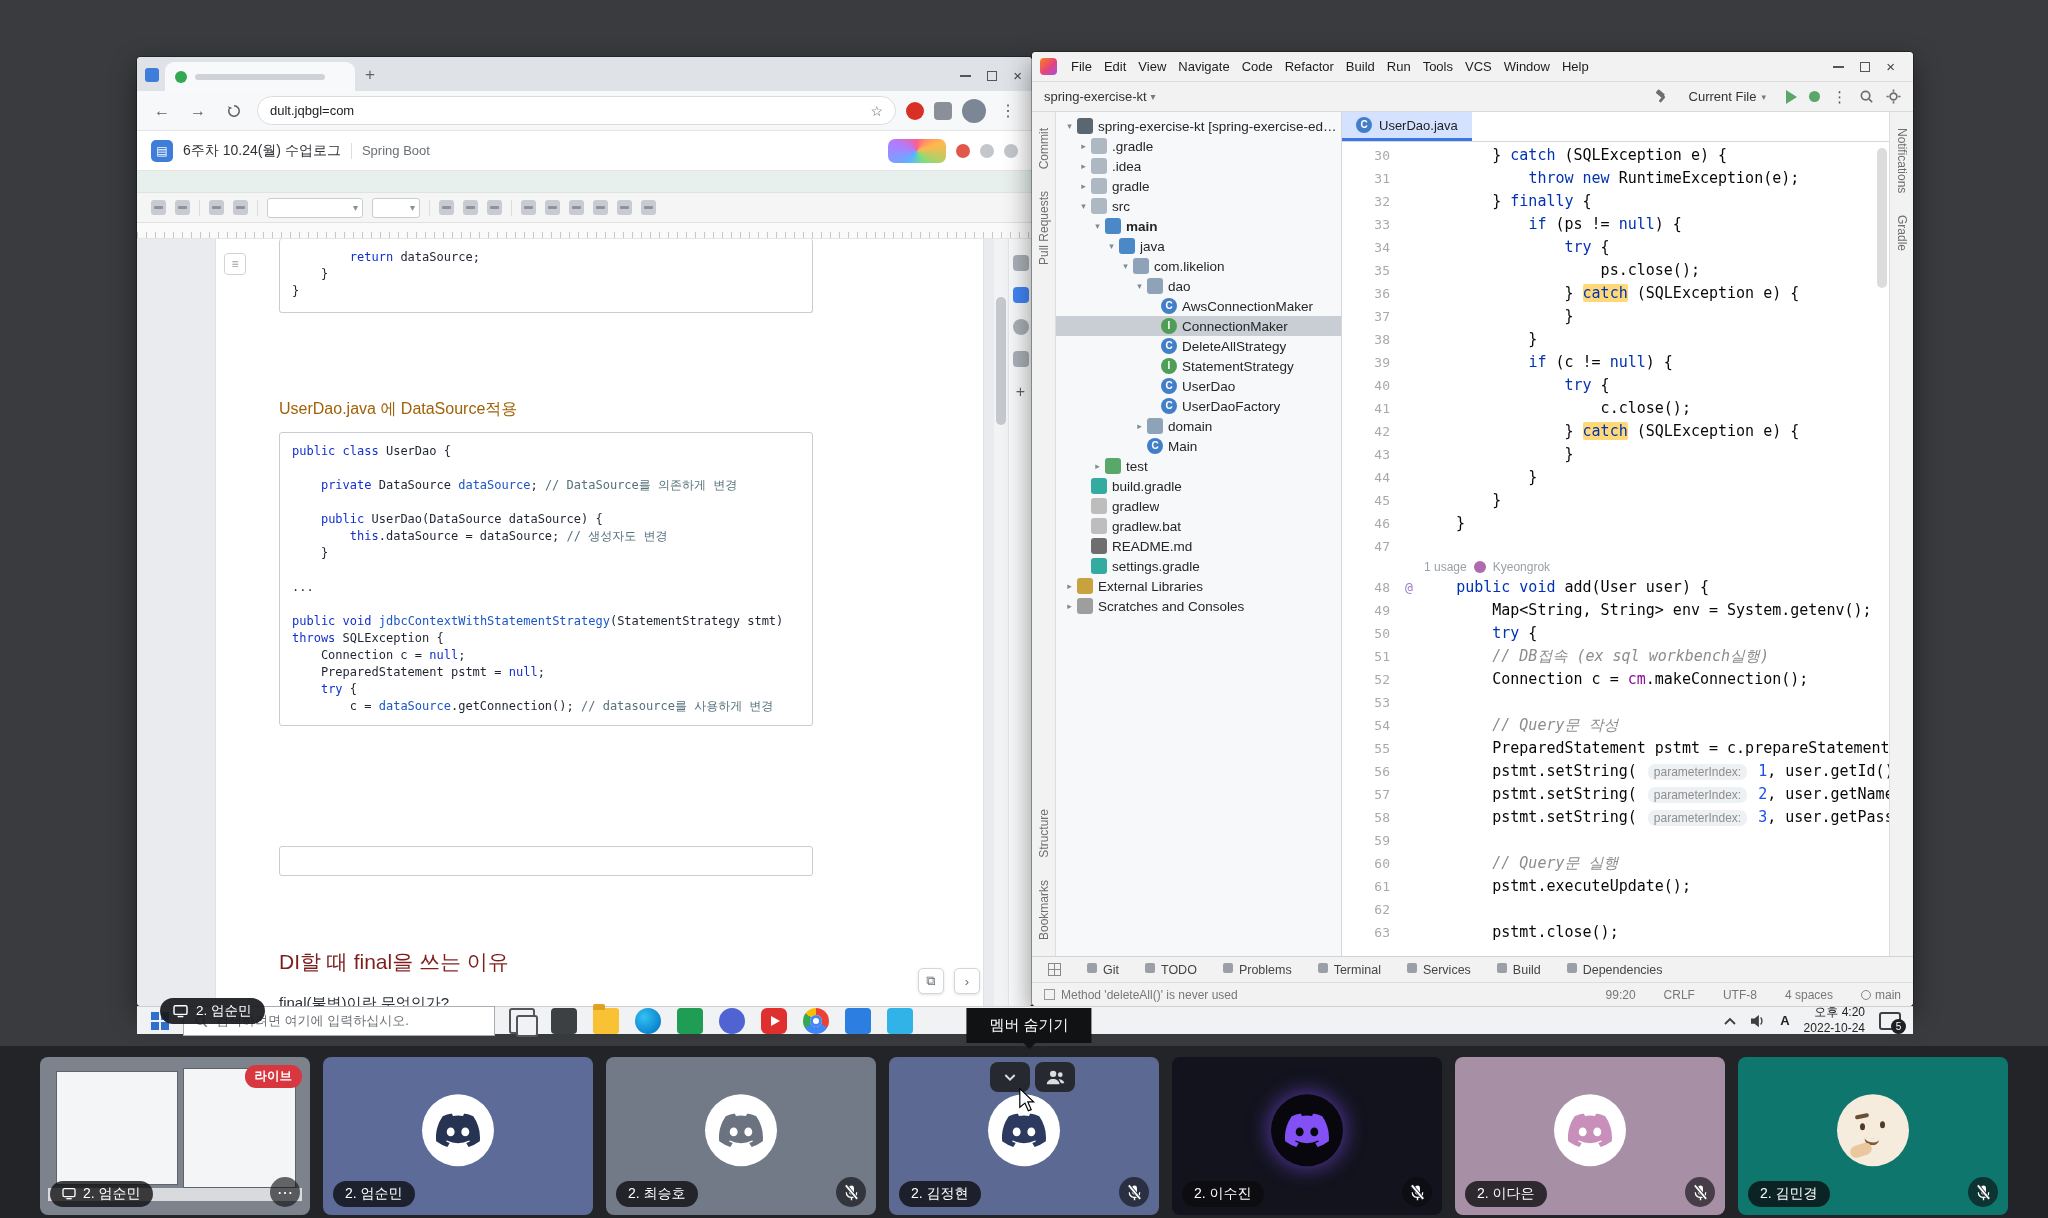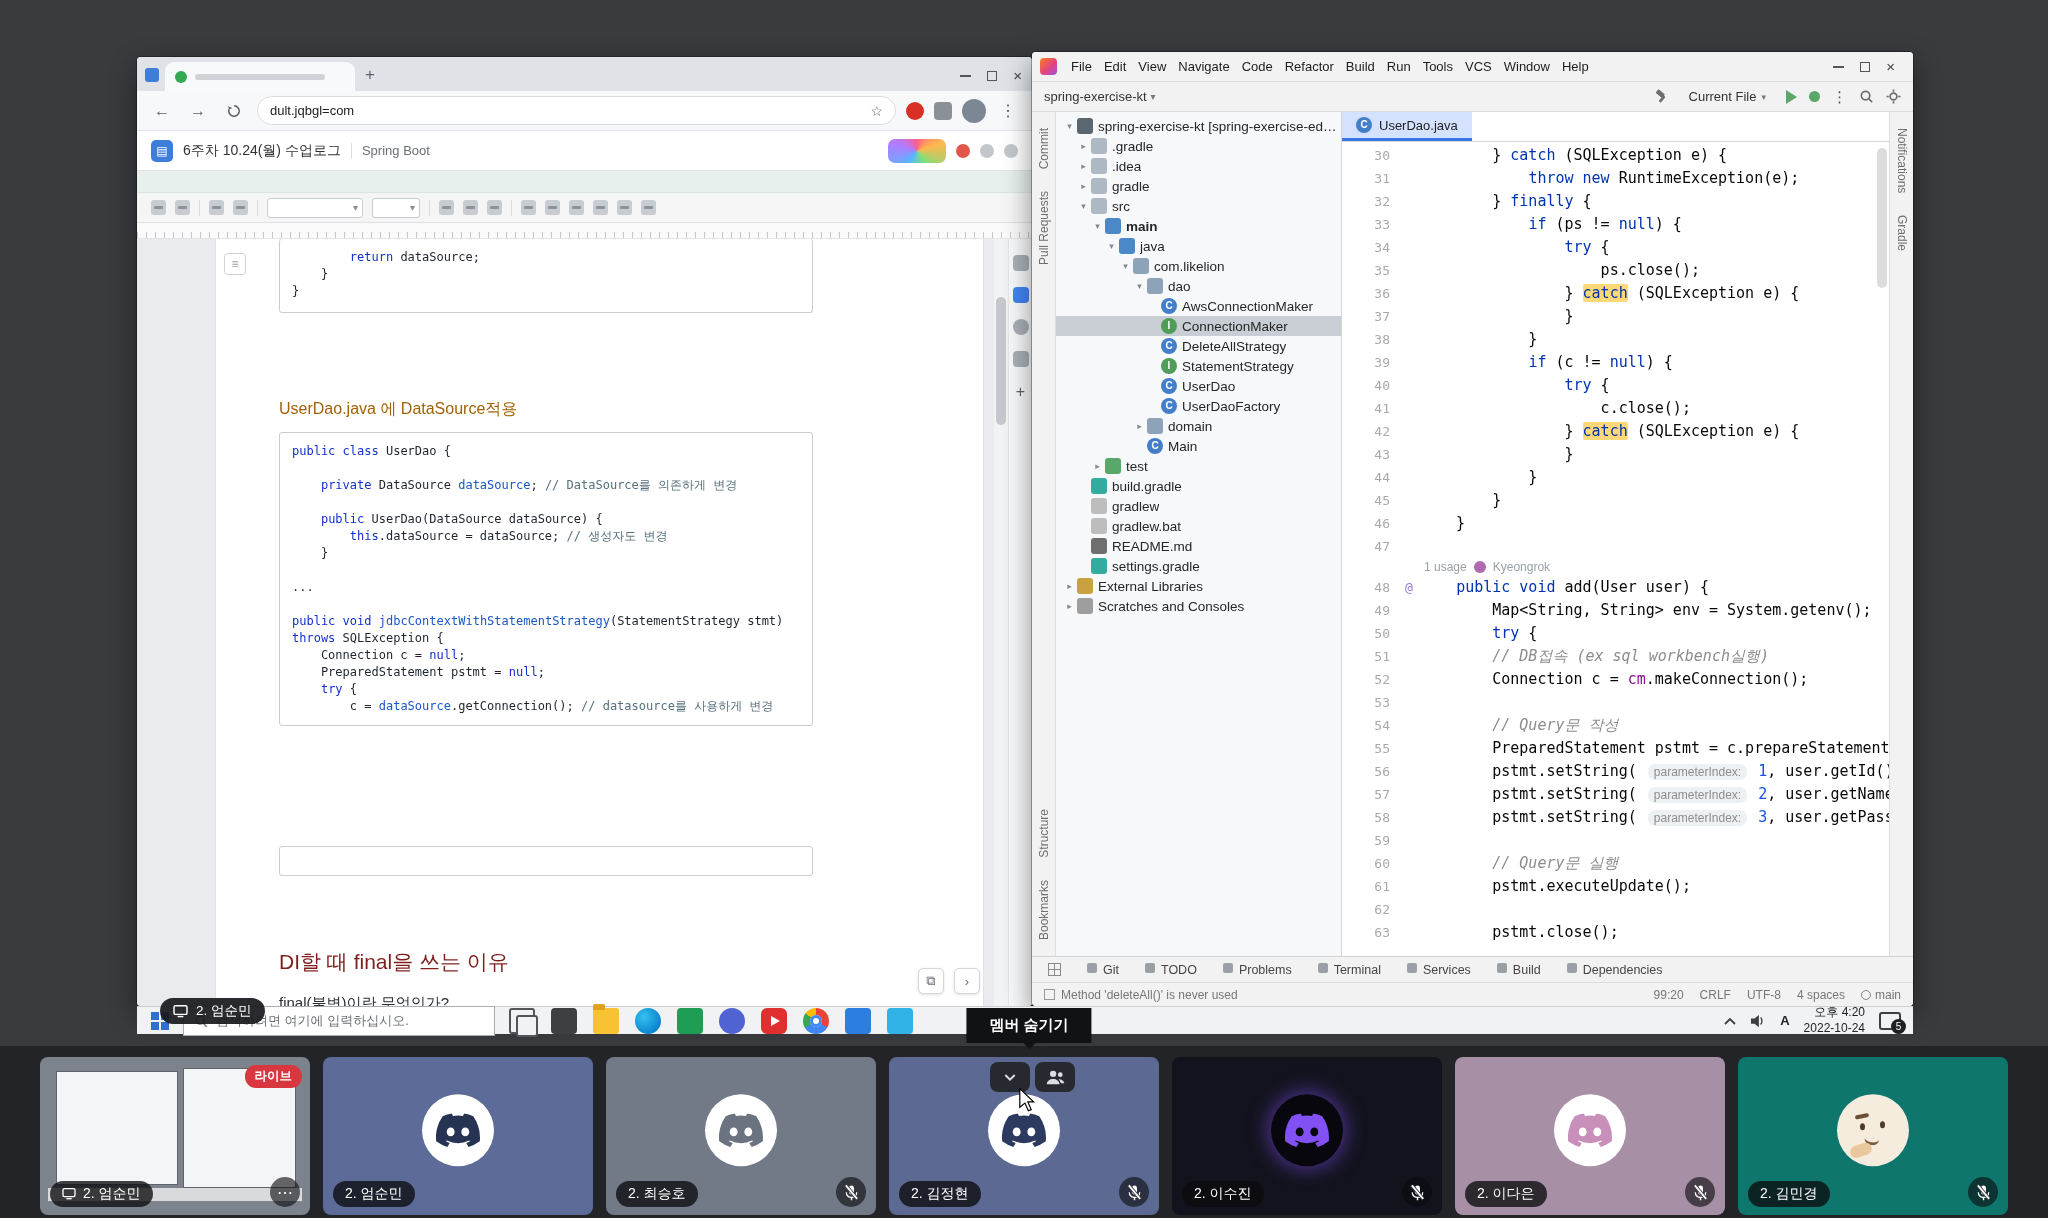--- a/index.html
+++ b/index.html
@@ -133,21 +133,21 @@
   .hint-avatar{width:12px;height:12px;border-radius:50%;background:#b06ab0;flex:none}
   .ed-scroll{position:absolute;right:2px;top:36px;width:10px;height:140px;border-radius:5px;background:#dcdcdc}
 
   .ide-toolwins{height:26px;background:#f2f2f2;border-top:1px solid #d4d4d4;display:flex;align-items:center;gap:26px;padding:0 16px;font-size:12.5px;color:#454545;flex:none}
   .corner-grid{width:13px;height:13px;border:1px solid #8a8a8a;background-image:linear-gradient(#8a8a8a,#8a8a8a),linear-gradient(#8a8a8a,#8a8a8a);background-size:13px 1px,1px 13px;background-position:center;background-repeat:no-repeat}
   .toolwin{display:flex;align-items:flex-start;gap:6px}
   .toolwin::before{content:"";width:10px;height:10px;border-radius:2px;background:#9aa0a6}
   .ide-status{height:24px;background:#f2f2f2;border-top:1px solid #dddddd;display:flex;align-items:center;gap:18px;padding:0 12px;font-size:12px;color:#777;flex:none}
   .status-msg{display:flex;align-items:center;gap:6px}
   .status-msg::before{content:"";width:9px;height:9px;border:1px solid #999}
-  .status-right{margin-left:auto;display:flex;align-items:flex-start;gap:16px}
+  .status-right{margin-left:auto;display:flex;align-items:flex-start;gap:28px}
   .branch::before{content:"";display:inline-block;width:8px;height:8px;border-radius:50%;border:1.5px solid #888;margin-right:4px;vertical-align:-1px}
 
   
   .taskbar{position:absolute;left:137px;top:1006px;width:1776px;height:28px;background:#f1f2f4;border-top:1px solid #cfcfcf;display:flex;align-items:center;z-index:6}
   .tb-start{width:46px;height:100%;display:flex;align-items:center;justify-content:center}
   .tb-search{width:312px;height:30px;background:#fff;border:1px solid #a9adb3;display:flex;align-items:center;gap:8px;padding:0 10px}
   .tb-search input{border:none;outline:none;flex:1;font-size:13px;color:#333;font-family:"Liberation Sans",sans-serif;background:transparent}
   .tb-search input::placeholder{color:#6b6f75}
   .tb-icons{display:flex;align-items:center;margin-left:6px}
   .tb-icon{width:26px;height:26px;margin:0 8px;position:relative}
@@ -184,21 +184,21 @@
   .mini-win{position:absolute;background:#f4f5f6;border:1px solid #5f646b}
   .mw1{left:6%;top:9%;width:45%;height:72%}
   .mw2{left:53%;top:7%;width:42%;height:76%}
   .mini-bar{position:absolute;left:3%;right:3%;bottom:9%;height:8%;background:#d8dadd}
   .f-brow{position:absolute;left:18px;top:20px;width:14px;height:4px;background:#6b4f35;border-radius:2px;transform:rotate(-12deg)}
   .f-eye{position:absolute;width:5px;height:7px;background:#503a28;border-radius:50%}
   .e1{left:23px;top:29px}.e2{left:43px;top:27px}
   .f-mouth{position:absolute;left:27px;top:44px;width:15px;height:7px;border-bottom:3px solid #7a5a3a;border-radius:0 0 8px 8px;transform:rotate(8deg)}
   .f-hand{position:absolute;left:13px;top:50px;width:22px;height:12px;background:#eac89e;border-radius:6px;transform:rotate(-18deg)}
 
-  .tooltip{position:absolute;left:1029px;top:1008px;transform:translateX(-50%);background:#111214;color:#fff;font-size:15px;font-weight:700;padding:8px 23px;border-radius:0;z-index:20;white-space:nowrap}
+  .tooltip{position:absolute;left:1029px;top:1008px;transform:translateX(-50%);background:#111214;color:#fff;font-size:15px;font-weight:400;padding:8px 23px;border-radius:0;z-index:20;white-space:nowrap}
   .tooltip::after{content:"";position:absolute;left:50%;top:100%;transform:translateX(-50%);border:6px solid transparent;border-top-color:#111214}
   .member-toggle{position:absolute;left:990px;top:1062px;display:flex;gap:5px;z-index:15}
   .mt-btn{width:40px;height:30px;border-radius:8px;background:rgba(32,34,37,.9);display:flex;align-items:center;justify-content:center}
   .cursor{position:absolute;left:1018px;top:1088px;z-index:30}
 </style>
 </head>
 <body>
 
 <div class="bottom-strip"></div>
 

